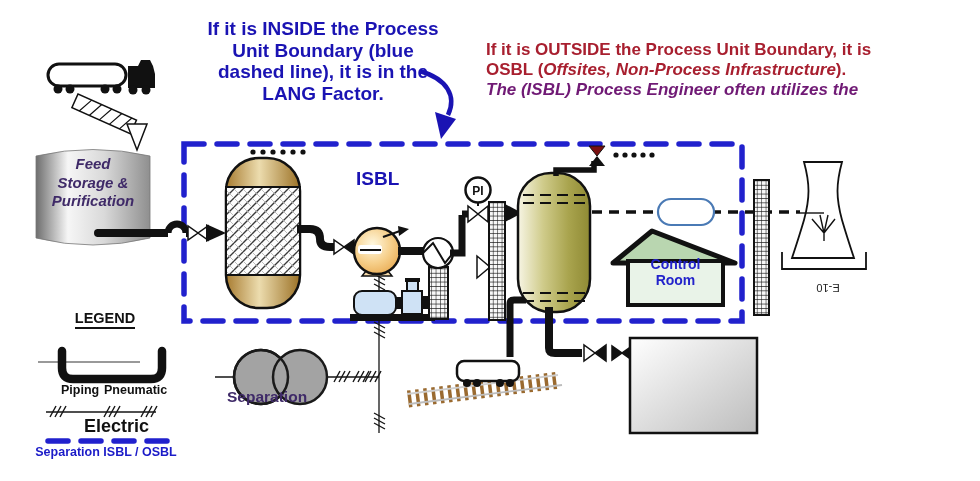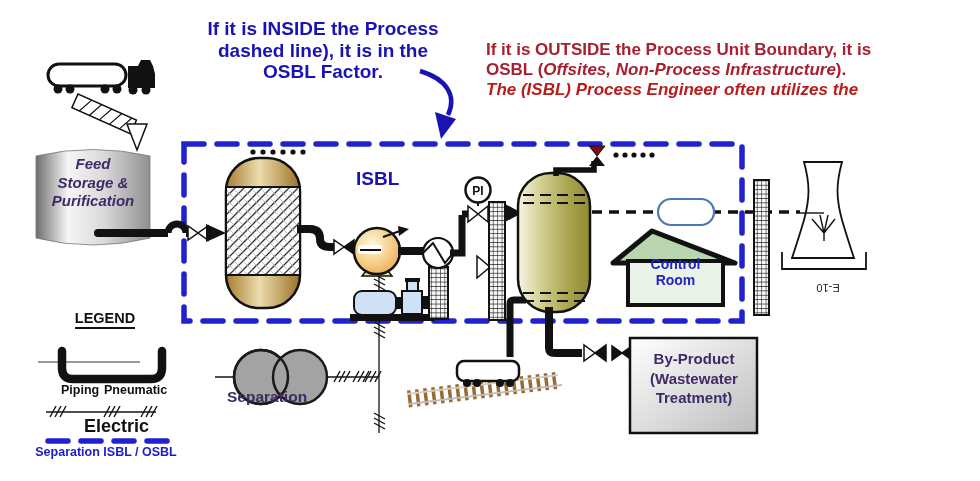--- a/index.html
+++ b/index.html
@@ -4,21 +4,21 @@
 <style>
   html,body{margin:0;padding:0;background:#ffffff;}
   .slide{position:relative;width:980px;height:481px;background:#ffffff;overflow:hidden;
          font-family:"Liberation Sans",sans-serif;}
   .slide svg{position:absolute;left:0;top:0;}
   .txt{position:absolute;font-weight:bold;white-space:nowrap;}
   .note-inside{left:168px;top:18px;width:310px;text-align:center;color:#1a13b3;
                font-size:19px;line-height:21.5px;}
   .note-outside{left:486px;top:40px;width:488px;text-align:left;color:#a81f2f;
                 font-size:17px;line-height:20px;}
-  .note-outside .l3{color:#b91c1c;font-style:italic;}
+  .note-outside .l3{color:#701a75;font-style:italic;}
   .lbl-feed{left:36px;top:155px;width:114px;text-align:center;color:#3f2a68;
             font-size:15px;line-height:18.5px;font-style:italic;}
   .lbl-isbl{left:356px;top:168px;color:#1a13b3;font-size:19px;}
   .lbl-control{left:627px;top:256px;width:97px;text-align:center;color:#2323cb;
                font-size:14px;line-height:16px;}
   .lbl-byproduct{left:631px;top:349px;width:126px;text-align:center;color:#3f2a68;
                  font-size:15px;line-height:19.5px;}
   .lbl-substation{left:227px;top:388px;color:#3f2a68;font-size:15.5px;}
   .lbl-legend-title{left:58px;top:310px;width:94px;text-align:center;color:#111;font-size:14.5px;}
   .lbl-legend-title span{display:inline-block;border-bottom:2.5px solid #111;padding-bottom:1px;}
@@ -263,22 +263,23 @@
     <line x1="46" y1="412" x2="156" y2="412" stroke="#151515" stroke-width="1.3"></line>
   </g>
   <use href="#h3" transform="translate(57,412)"></use>
   <use href="#h3" transform="translate(111,412)"></use>
   <use href="#h3" transform="translate(148,412)"></use>
   <path d="M48,441 H172" stroke="#2121cd" stroke-width="5.5" stroke-dasharray="20 13" stroke-linecap="round" fill="none"></path>
 </svg>
 
   <div class="txt note-inside">
     <div>If it is INSIDE the Process</div>
+    <div>Unit Boundary (blue</div>
     <div>dashed line), it is in the</div>
-    <div>OSBL Factor.</div>
+    <div>LANG Factor.</div>
   </div>
 
   <div class="txt note-outside">
     <div>If it is OUTSIDE the Process Unit Boundary, it is</div>
     <div><span>OSBL (</span><i>Offsites, Non-Process Infrastructure</i><span>).</span></div>
     <div class="l3">The (ISBL) Process Engineer often utilizes the</div>
   </div>
 
   <div class="txt lbl-feed">
     <div>Feed</div>
@@ -286,25 +287,20 @@
     <div>Purification</div>
   </div>
 
   <div class="txt lbl-isbl">ISBL</div>
 
   <div class="txt lbl-control">
     <div>Control</div>
     <div>Room</div>
   </div>
 
-  <div class="txt lbl-byproduct">
-    <div>By-Product</div>
-    <div>(Wastewater</div>
-    <div>Treatment)</div>
-  </div>
 
   <div class="txt lbl-substation">Separation</div>
 
   <div class="txt lbl-legend-title"><span>LEGEND</span></div>
   <div class="txt lbl-piping">Piping</div>
   <div class="txt lbl-pneumatic">Pneumatic</div>
   <div class="txt lbl-electric">Electric</div>
   <div class="txt lbl-separation">Separation ISBL / OSBL</div>
 
 </div>

